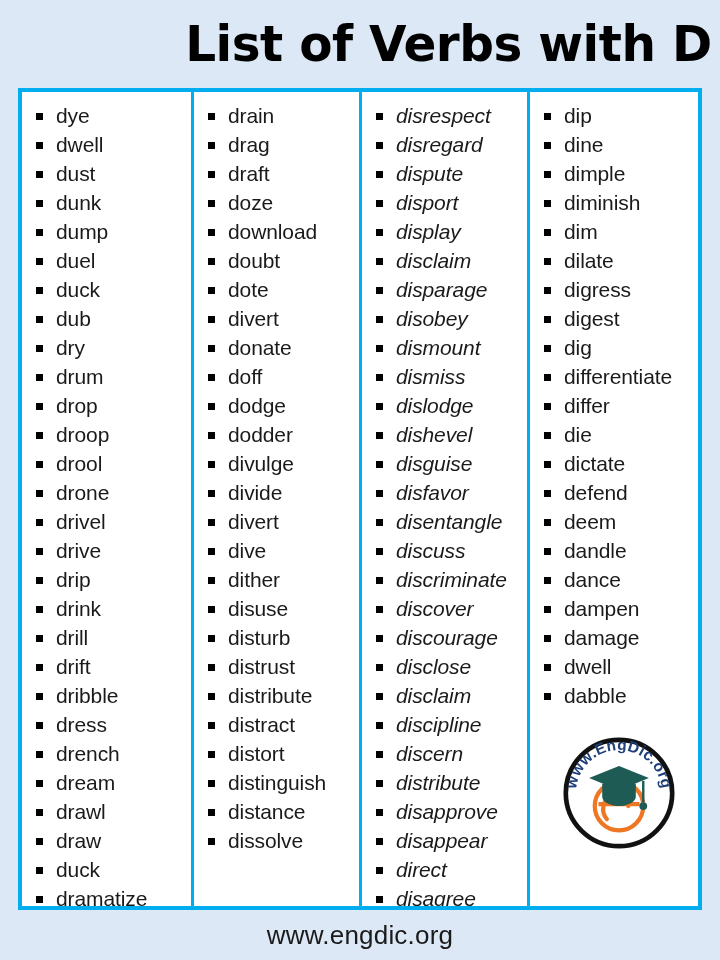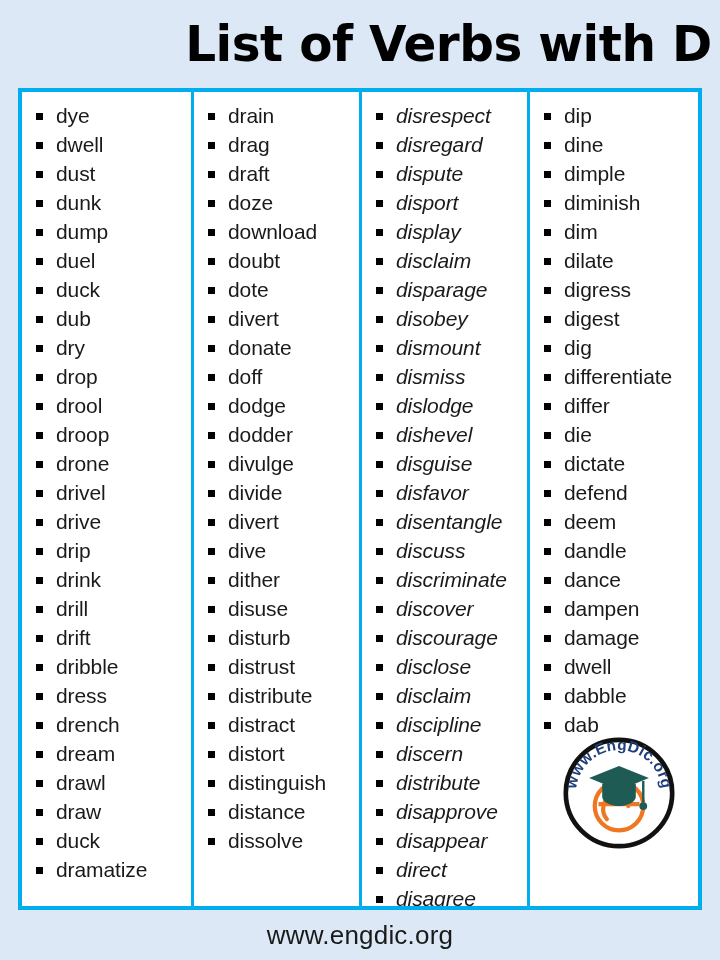--- a/index.html
+++ b/index.html
@@ -173,29 +173,33 @@
           <li>
             <span class="bullet"></span>
             <span class="word">dub</span>
           </li>
           <li>
             <span class="bullet"></span>
             <span class="word">dry</span>
           </li>
           <li>
             <span class="bullet"></span>
+            <span class="word">drum</span>
+          </li>
+          <li>
+            <span class="bullet"></span>
             <span class="word">drop</span>
           </li>
           <li>
             <span class="bullet"></span>
+            <span class="word">droop</span>
+          </li>
+          <li>
+            <span class="bullet"></span>
             <span class="word">drool</span>
-          </li>
-          <li>
-            <span class="bullet"></span>
-            <span class="word">droop</span>
           </li>
           <li>
             <span class="bullet"></span>
             <span class="word">drone</span>
           </li>
           <li>
             <span class="bullet"></span>
             <span class="word">drivel</span>
           </li>
           <li>
@@ -557,24 +561,20 @@
             <span class="bullet"></span>
             <span class="word">damage</span>
           </li>
           <li>
             <span class="bullet"></span>
             <span class="word">dwell</span>
           </li>
           <li>
             <span class="bullet"></span>
             <span class="word">dabble</span>
-          </li>
-          <li>
-            <span class="bullet"></span>
-            <span class="word">dab</span>
           </li>
         </ul>
 
       <div class="logo-holder">
         <svg class="logo" viewBox="0 0 120 120">
           <defs>
             <path id="arcTop" d="M 14,60 A 46,46 0 0 1 106,60" fill="none"></path>
           </defs>
           <circle cx="60" cy="60" r="57" fill="#ffffff" stroke="#111111" stroke-width="5"></circle>
           <circle cx="60" cy="60" r="50" fill="#ffffff" stroke="#ffffff" stroke-width="1"></circle>

